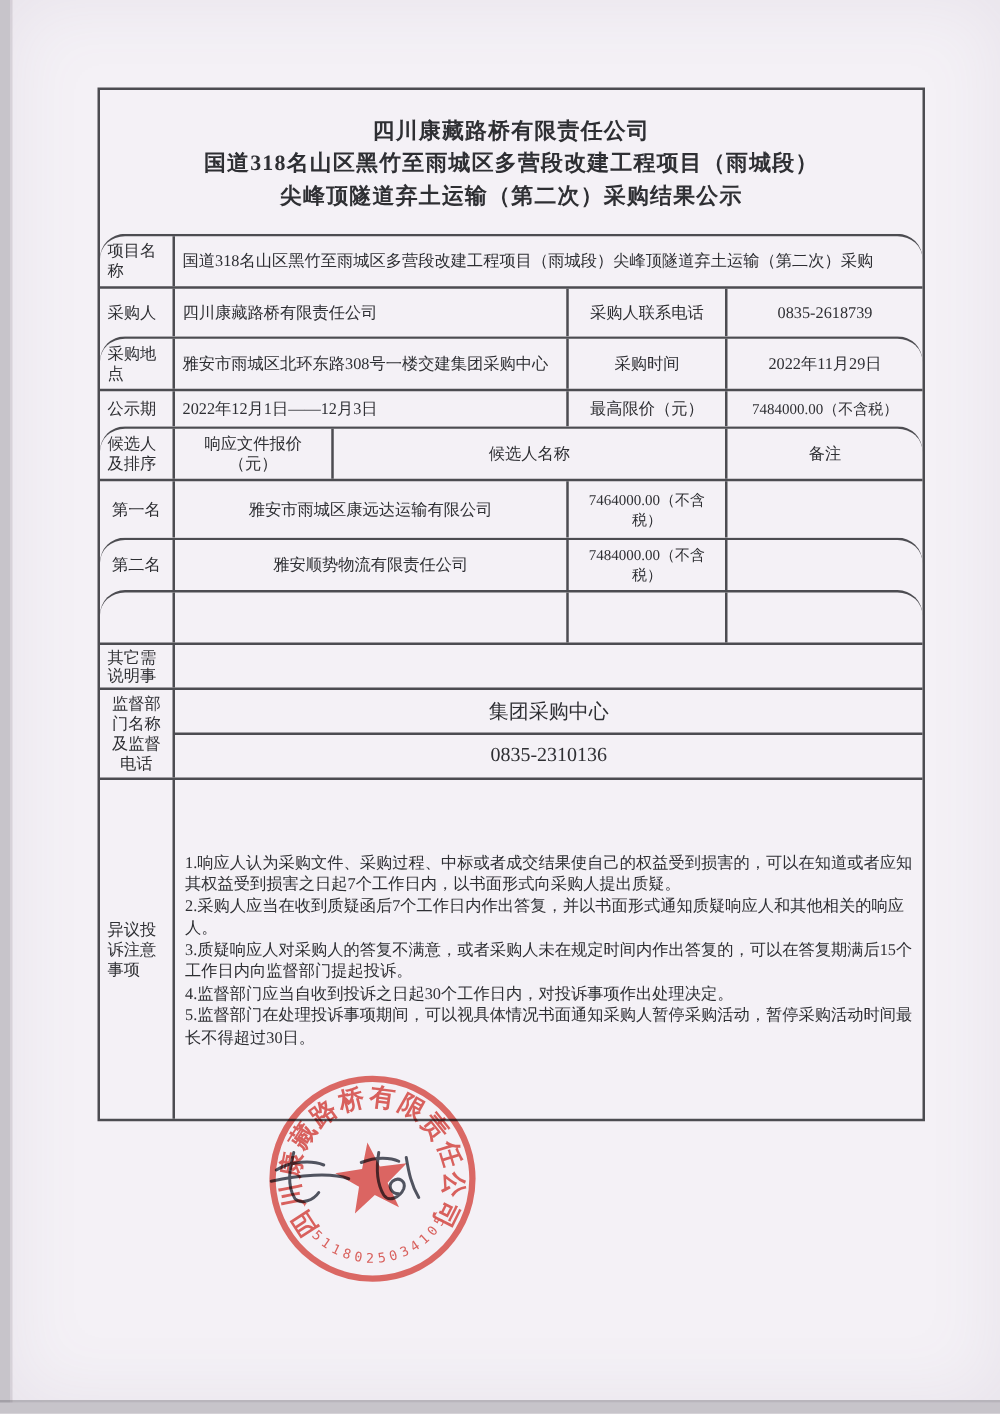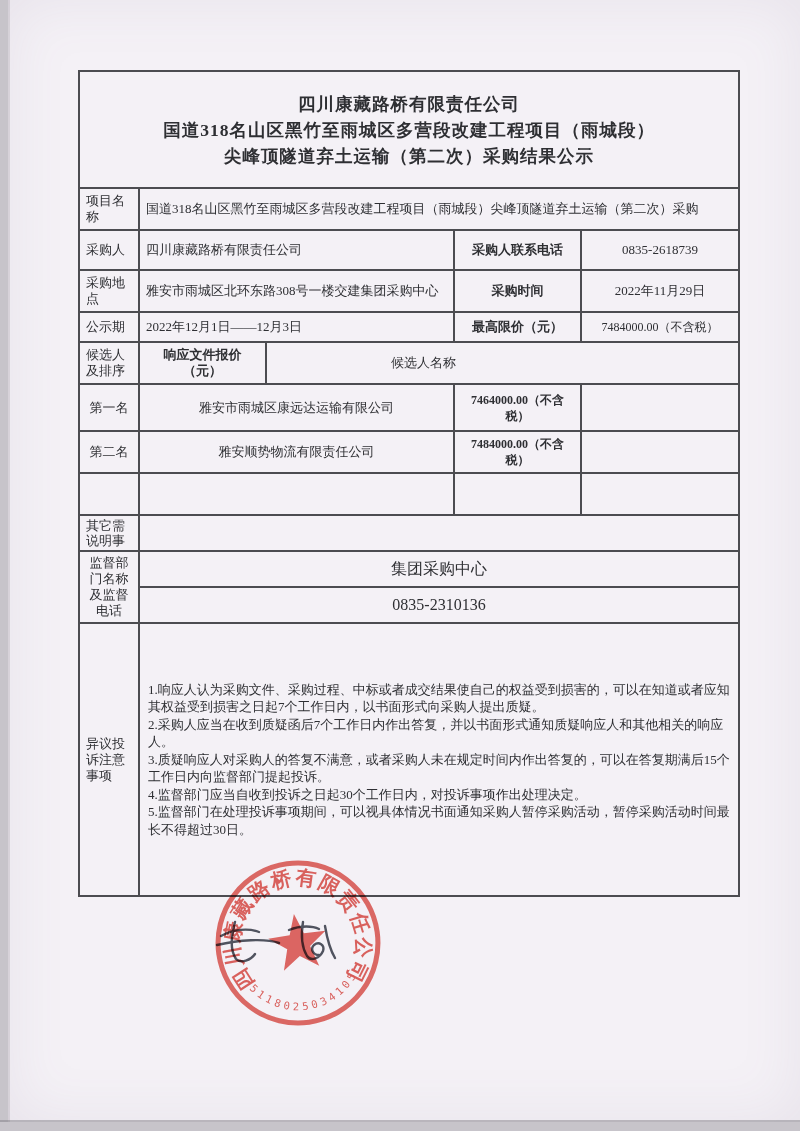--- a/index.html
+++ b/index.html
@@ -26,25 +26,25 @@
   .row.first{border-top:none;}
   .cell{
     box-sizing:border-box;border-left:2px solid #4c4c51;
     display:flex;align-items:center;
     font-size:13px;line-height:16px;padding:2px 6px;
     overflow:hidden;
   }
   .cell.nb{border-left:none;}
   .c1{width:58px;}
   .c2{width:315px;}
-  .c3{width:127px;font-weight:bold;}
+  .c3{width:127px;}
   .c4{flex:1;}
   .center{justify-content:center;text-align:center;}
   .small{font-size:12px;}
-  .h115{height:115px;} .h42{height:42px;} .h40{height:40px;justify-content:center;} .h30{height:30px;}
+  .h115{height:115px;} .h42{height:42px;border-radius:20px;} .h40{height:40px;justify-content:center;} .h30{height:30px;}
   .h47{height:47px;} .h36{height:36px;} .h72{height:72px;} .h273{height:273px;} .h85{height:85px;}
   .title-cell{
     flex-direction:column;justify-content:center;align-items:center;
     width:100%;padding:4px 10px;
   }
   .title-line{font-size:17.5px;font-weight:bold;line-height:26px;letter-spacing:1px;text-align:center;}
   .stack{flex:1;display:flex;flex-direction:column;}
   .substack{flex:1;display:flex;align-items:center;justify-content:center;box-sizing:border-box;}
   .substack + .substack{border-top:2px solid #4c4c51;}
   .obj-text{
@@ -100,20 +100,21 @@
       <div class="cell nb c1">公示期</div>
       <div class="cell c2">2022年12月1日——12月3日</div>
       <div class="cell c3 center">最高限价（元）</div>
       <div class="cell c4 center small">7484000.00（不含税）</div>
     </div>
 
     <div class="row h42">
       <div class="cell nb c1">候选人及排序</div>
       <div class="cell c3 center">响应文件报价（元）</div>
       <div class="cell c2 center">候选人名称</div>
+      <div class="cell c4 center">备注</div>
     </div>
 
     <div class="row h47">
       <div class="cell nb c1 center">第一名</div>
       <div class="cell c2 center">雅安市雨城区康远达运输有限公司</div>
       <div class="cell c3 center small">7464000.00（不含税）</div>
       <div class="cell c4 center"></div>
     </div>
 
     <div class="row h42">

